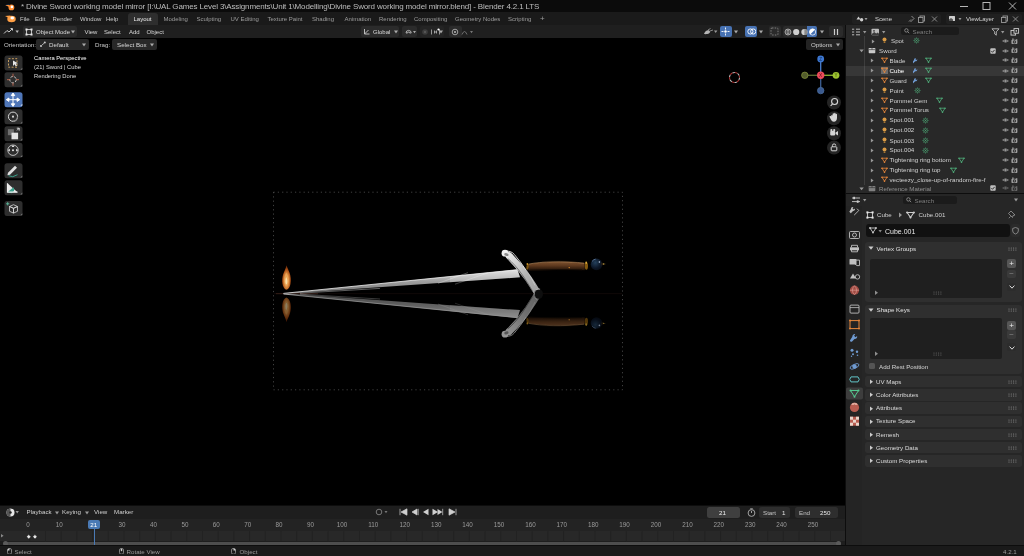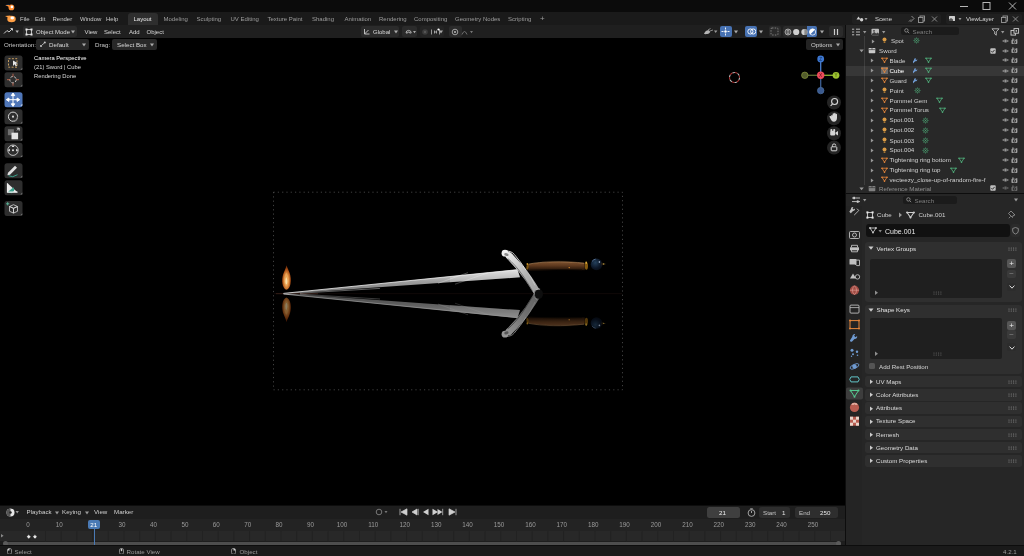--- a/index.html
+++ b/index.html
@@ -14,20 +14,21 @@
 <body>
 <div id="page">
 
 <div class="abs" style="left:0;top:0;width:1024px;height:12px;background:#0b0b0b;">
   <svg class="abs" style="left:5px;top:1.5px" width="11" height="9" viewBox="0 0 11 9">
     <circle cx="6.4" cy="5.4" r="2.9" fill="#ff8d32"></circle>
     <circle cx="6.9" cy="4.9" r="1.3" fill="#fff"></circle>
     <path d="M0.3,3.1 L4.6,2.6 L3.4,4.5 Z" fill="#2a5fa3"></path>
     <path d="M0.3,3.1 L5,5.5 L4,3 Z" fill="#ff8d32"></path>
   </svg>
+  <span class="txt" style="left:21px;top:3px;font-size:8px;color:#bdbdbd;letter-spacing:-0.15px">* Divine Sword working model mirror [I:\UAL Games Level 3\Assignments\Unit 1\Modelling\Divine Sword working model mirror.blend] - Blender 4.2.1 LTS</span>
   <svg class="abs" style="left:956px;top:0" width="68" height="12" viewBox="0 0 68 12">
     <line x1="4" y1="6.5" x2="12" y2="6.5" stroke="#b5b5b5" stroke-width="1"></line>
     <rect x="27" y="2.5" width="7" height="7" fill="none" stroke="#b5b5b5" stroke-width="1"></rect>
     <path d="M53,2.5 L60,9.5 M60,2.5 L53,9.5" stroke="#b5b5b5" stroke-width="1"></path>
   </svg>
 </div>
 
 <div class="abs" style="left:0;top:12px;width:1024px;height:13px;background:#1a1a1a;">
   <svg class="abs" style="left:5px;top:2px" width="12" height="9" viewBox="0 0 24 18">
     <ellipse cx="13" cy="10" rx="8.5" ry="6.5" fill="#ff9f45"></ellipse>

